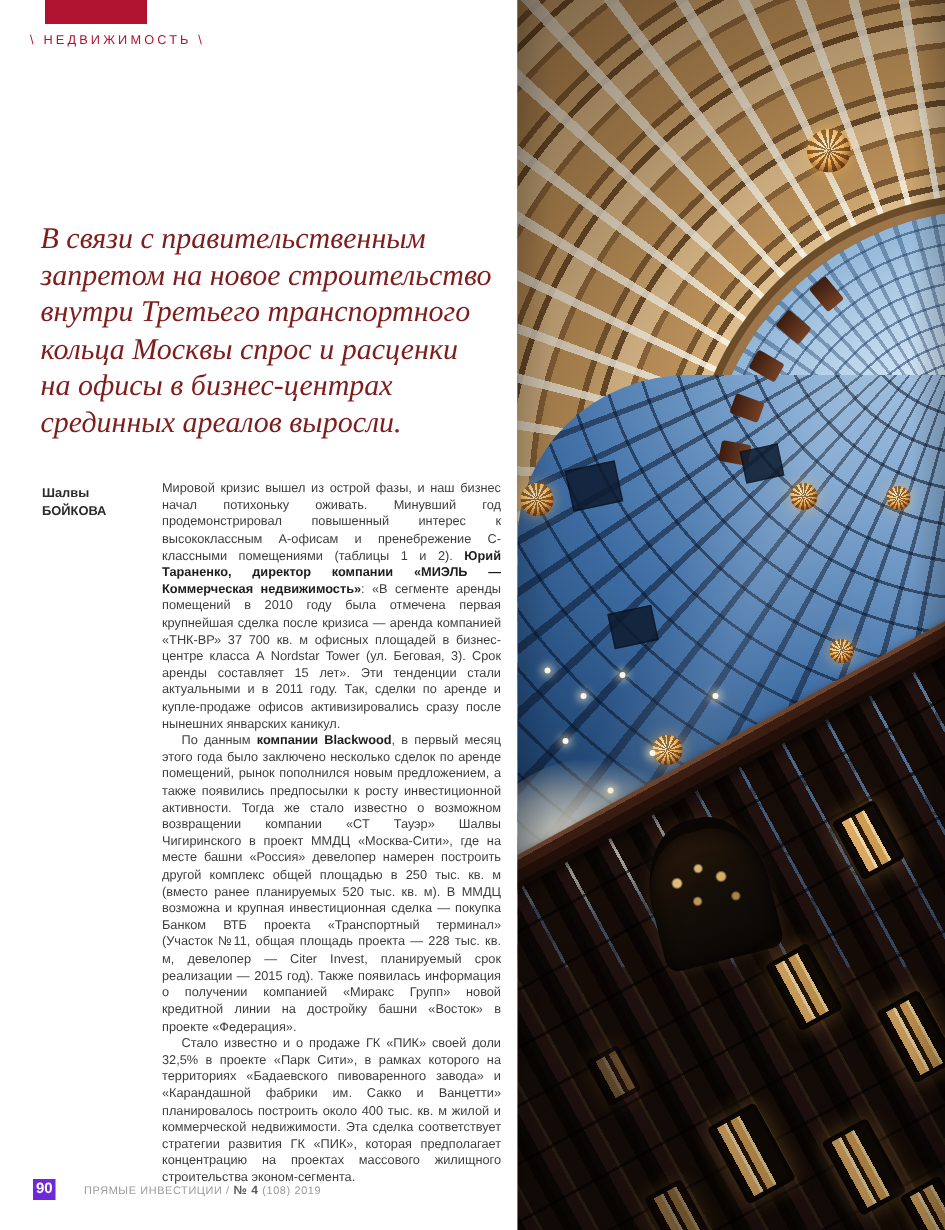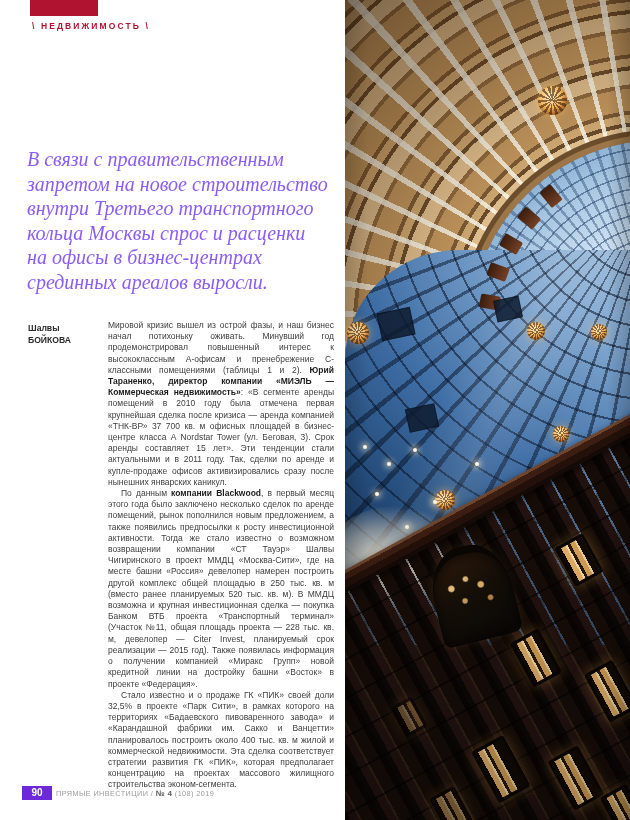--- a/index.html
+++ b/index.html
@@ -1,34 +1,34 @@
 <!DOCTYPE html>
 <html lang="ru"><head>
 <meta charset="utf-8">
 <style>
   html,body{margin:0;padding:0;}
   body{width:630px;height:820px;background:#ffffff;font-family:"Liberation Sans",sans-serif;}
   .page{position:relative;width:630px;height:820px;overflow:hidden;background:#fff;}
 
   
   .tag-bar{position:absolute;left:30px;top:0;width:68px;height:16px;background:#b01330;}
-  .tag-label{position:absolute;left:32px;top:21px;font-size:8.5px;font-weight:bold;color:#b01330;letter-spacing:2.1px;white-space:pre;}
+  .tag-label{position:absolute;left:20px;top:21px;font-size:8.5px;font-weight:normal;color:#b01330;letter-spacing:2.1px;white-space:pre;}
   .title{position:absolute;left:25px;top:28px;font-size:45px;line-height:44px;font-weight:bold;color:#141414;letter-spacing:-1px;white-space:pre-line;}
-  .lead{position:absolute;left:27px;top:147px;width:308px;font-family:"Liberation Serif",serif;font-style:italic;font-size:20px;line-height:24.6px;color:#8b5cf6;white-space:pre-line;}
+  .lead{position:absolute;left:27px;top:147px;width:308px;font-family:"Liberation Serif",serif;font-style:italic;font-size:20px;line-height:24.6px;color:#7f1d1d;white-space:pre-line;}
 
   
   .byline{position:absolute;left:28px;top:322px;width:72px;font-size:8.6px;font-weight:bold;color:#2b2b2b;line-height:12px;}
   .col{position:absolute;left:108px;top:320px;width:226px;}
   .heading{font-size:11px;font-weight:bold;color:#111;margin:0 0 4px 0;}
   .para{font-size:8.5px;line-height:11.2px;color:#3d3d3d;text-align:justify;margin:0;}
   .para.indent{text-indent:13px;}
   .runbold{font-weight:bold;color:#1d1d1d;}
 
   
-  .pagenum-box{position:absolute;left:22px;top:786px;width:30px;height:14px;background:#6d28d9;color:#fff;font-size:10px;font-weight:bold;text-align:center;line-height:14px;}
+  .pagenum-box{position:absolute;left:22px;top:786px;width:15px;height:14px;background:#6d28d9;color:#fff;font-size:10px;font-weight:bold;text-align:center;line-height:14px;}
   .footer-line{position:absolute;left:56px;top:789px;font-size:7.3px;color:#9b9b9b;letter-spacing:.4px;white-space:nowrap;}
   .footer-line .iss{font-weight:bold;color:#5a5a5a;font-size:8px;}
 
   
   .photo{position:absolute;left:345px;top:0;width:285px;height:820px;background:#140c08;overflow:hidden;}
   .photo *{position:absolute;}
 
   .ceiling{left:0;top:0;width:285px;height:640px;
     background:
       radial-gradient(circle at 110% 52%, rgba(0,0,0,0) 42%, rgba(45,24,6,.30) 72%, rgba(30,15,4,.52) 100%),

